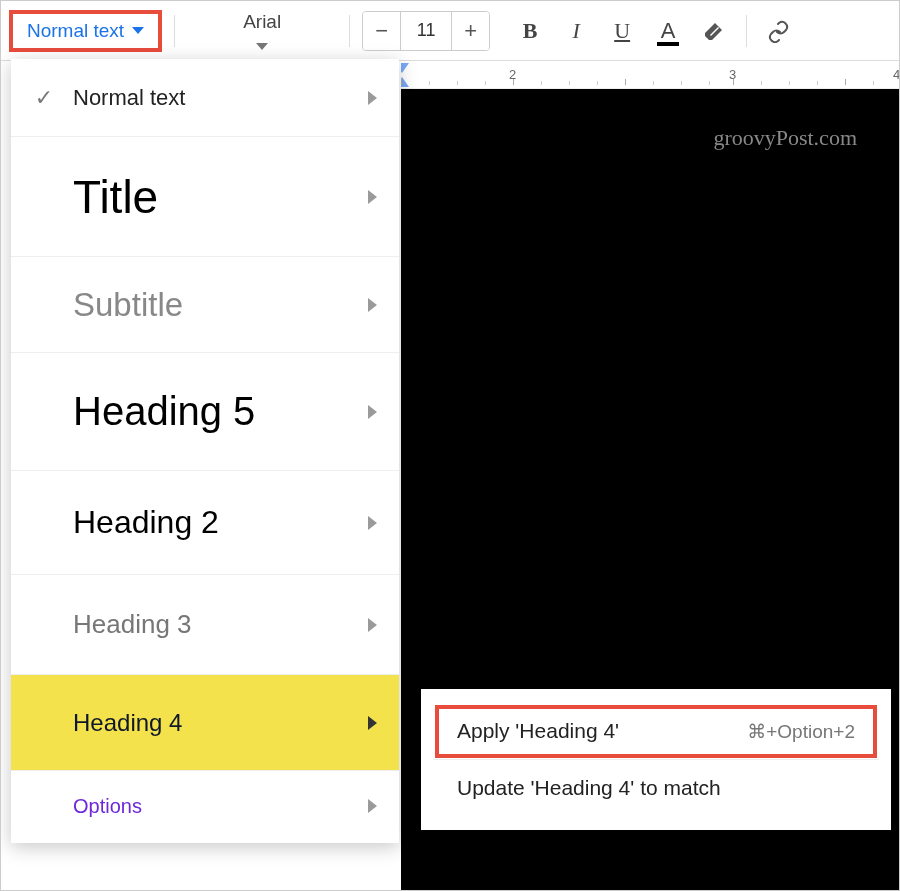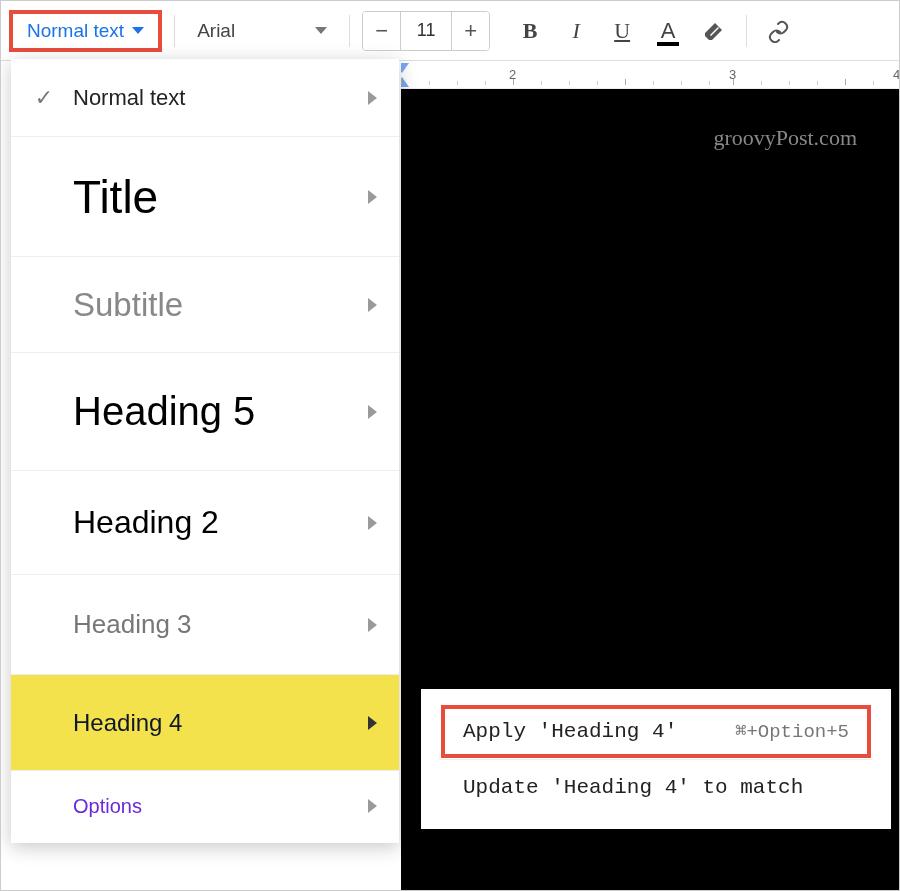--- a/index.html
+++ b/index.html
@@ -41,21 +41,21 @@
     border-left: 6px solid transparent;
     border-right: 6px solid transparent;
     border-top: 7px solid #1a73e8;
   }
   .divider {
     width: 1px; height: 32px; background: #ddd; margin: 0 6px;
   }
   .font-dropdown {
     display: flex; align-items: center; gap: 10px;
     color: #444; font-size: 19px; padding: 6px 10px; cursor: pointer;
-    min-width: 150px; justify-content: space-between;
+    min-width: 150px; justify-content: space-between; flex-direction: column;
   }
   .font-dropdown .tri {
     width:0;height:0;border-left:6px solid transparent;border-right:6px solid transparent;border-top:7px solid #777;
   }
   .size-group {
     display: flex; align-items: center;
     border: 1px solid #ccc; border-radius: 4px; overflow: hidden;
   }
   .size-btn {
     width: 38px; height: 38px; display:flex;align-items:center;justify-content:center;
@@ -162,22 +162,21 @@
 
   
   .submenu {
     position:absolute;
     top: 688px;
     left: 420px;
     width: 470px;
     background:#fff;
     box-shadow: 0 4px 18px rgba(0,0,0,0.22);
     z-index: 6;
-    padding:  14px 18px;
-    font-family: Liberation Mono, monospace;
+    padding:  14px 12px;
   }
   .sub-item {
     display:flex; align-items:center; justify-content:space-between;
     padding: 16px 24px;
     font-size:21px; color:#222;
     cursor:pointer;
     border-bottom:1px solid #eee;
   }
   .sub-item:last-child { border-bottom:none; }
   .sub-item .shortcut { color:#777; font-size:19px; }
@@ -285,18 +284,18 @@
   </div>
   <div class="menu-item mi-options">
     <span class="label">Options</span>
     <span class="arrow"></span>
   </div>
 </div>
 
 <div class="submenu">
   <div class="sub-item highlighted">
     <span>Apply 'Heading 4'</span>
-    <span class="shortcut">⌘+Option+5</span>
+    <span class="shortcut">⌘+Option+2</span>
   </div>
   <div class="sub-item">
     <span>Update 'Heading 4' to match</span>
   </div>
 </div>
 
 </body></html>

